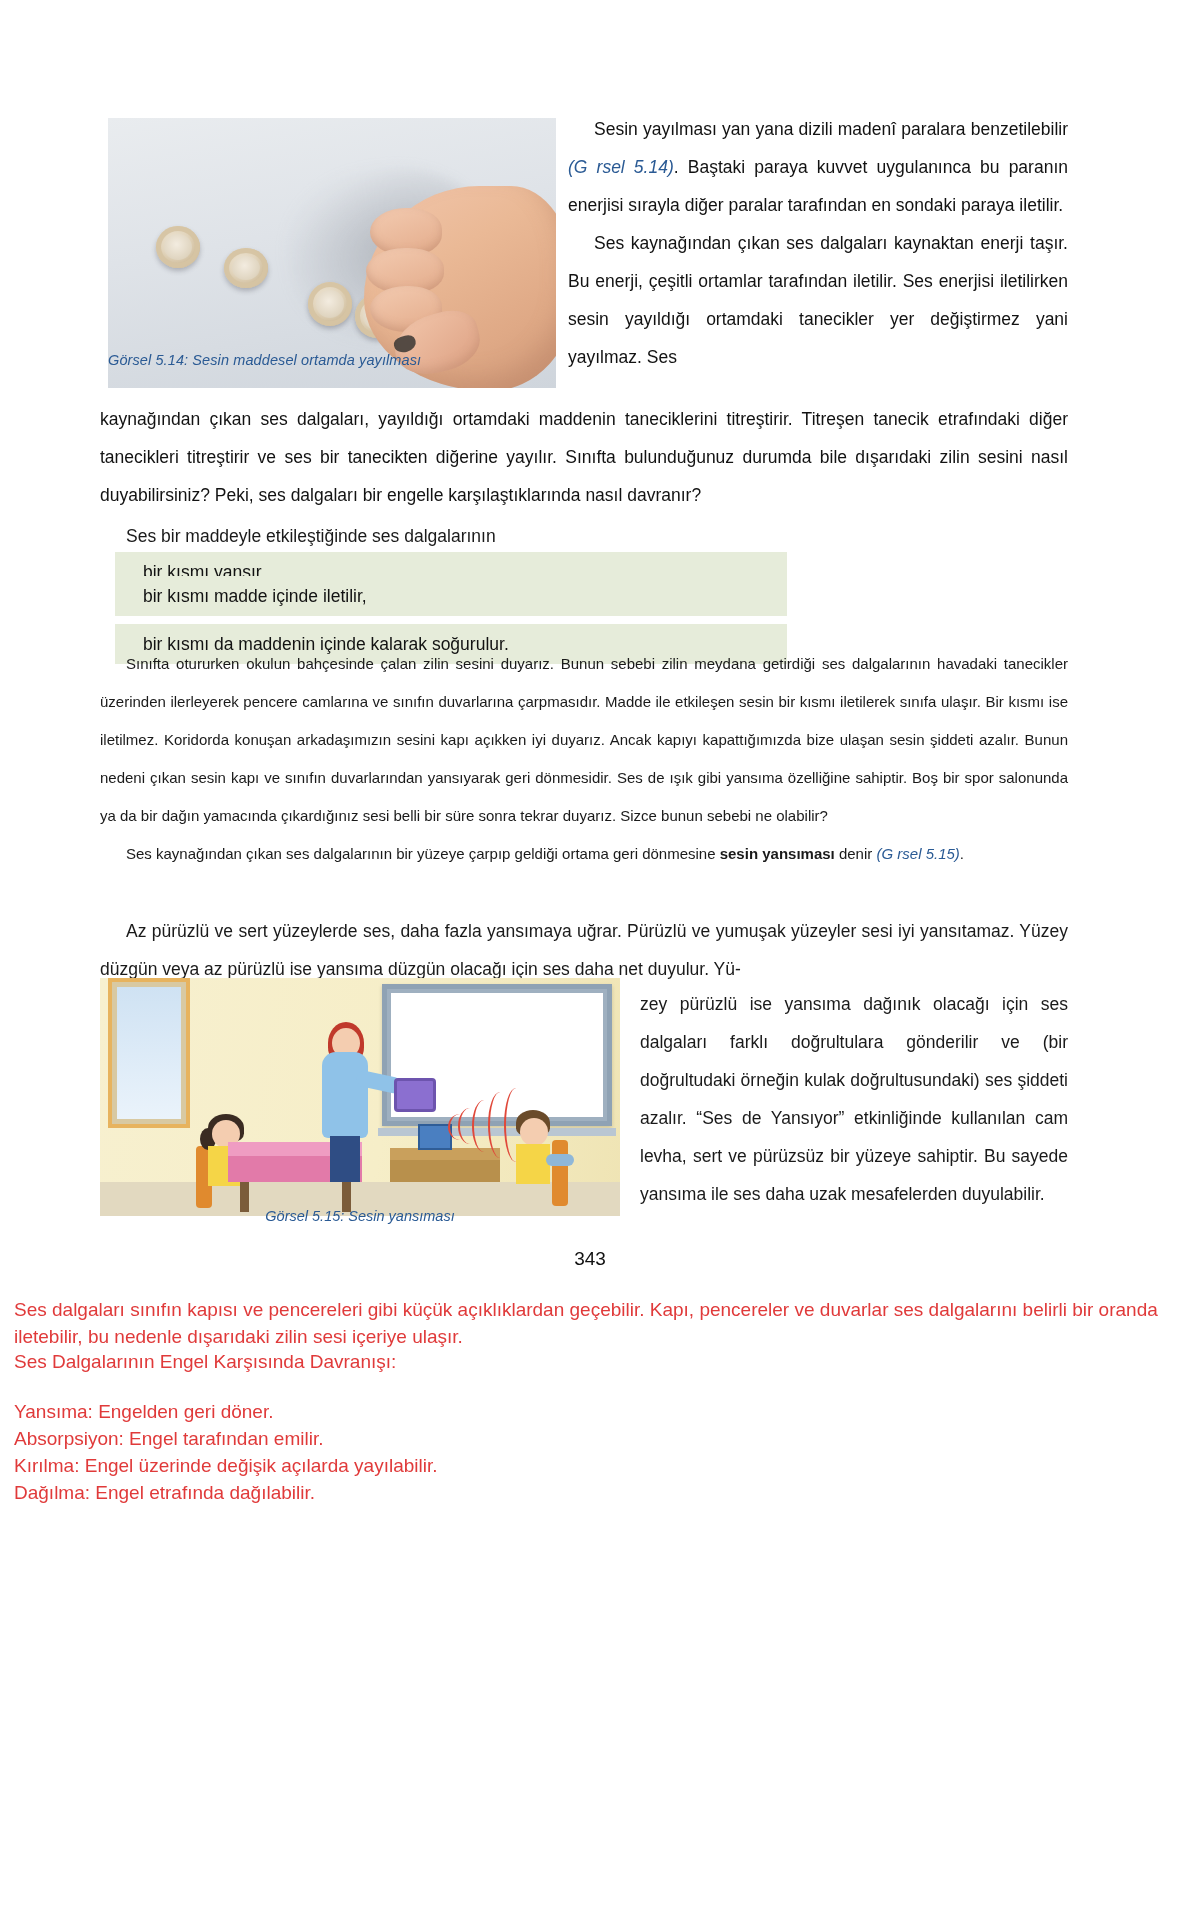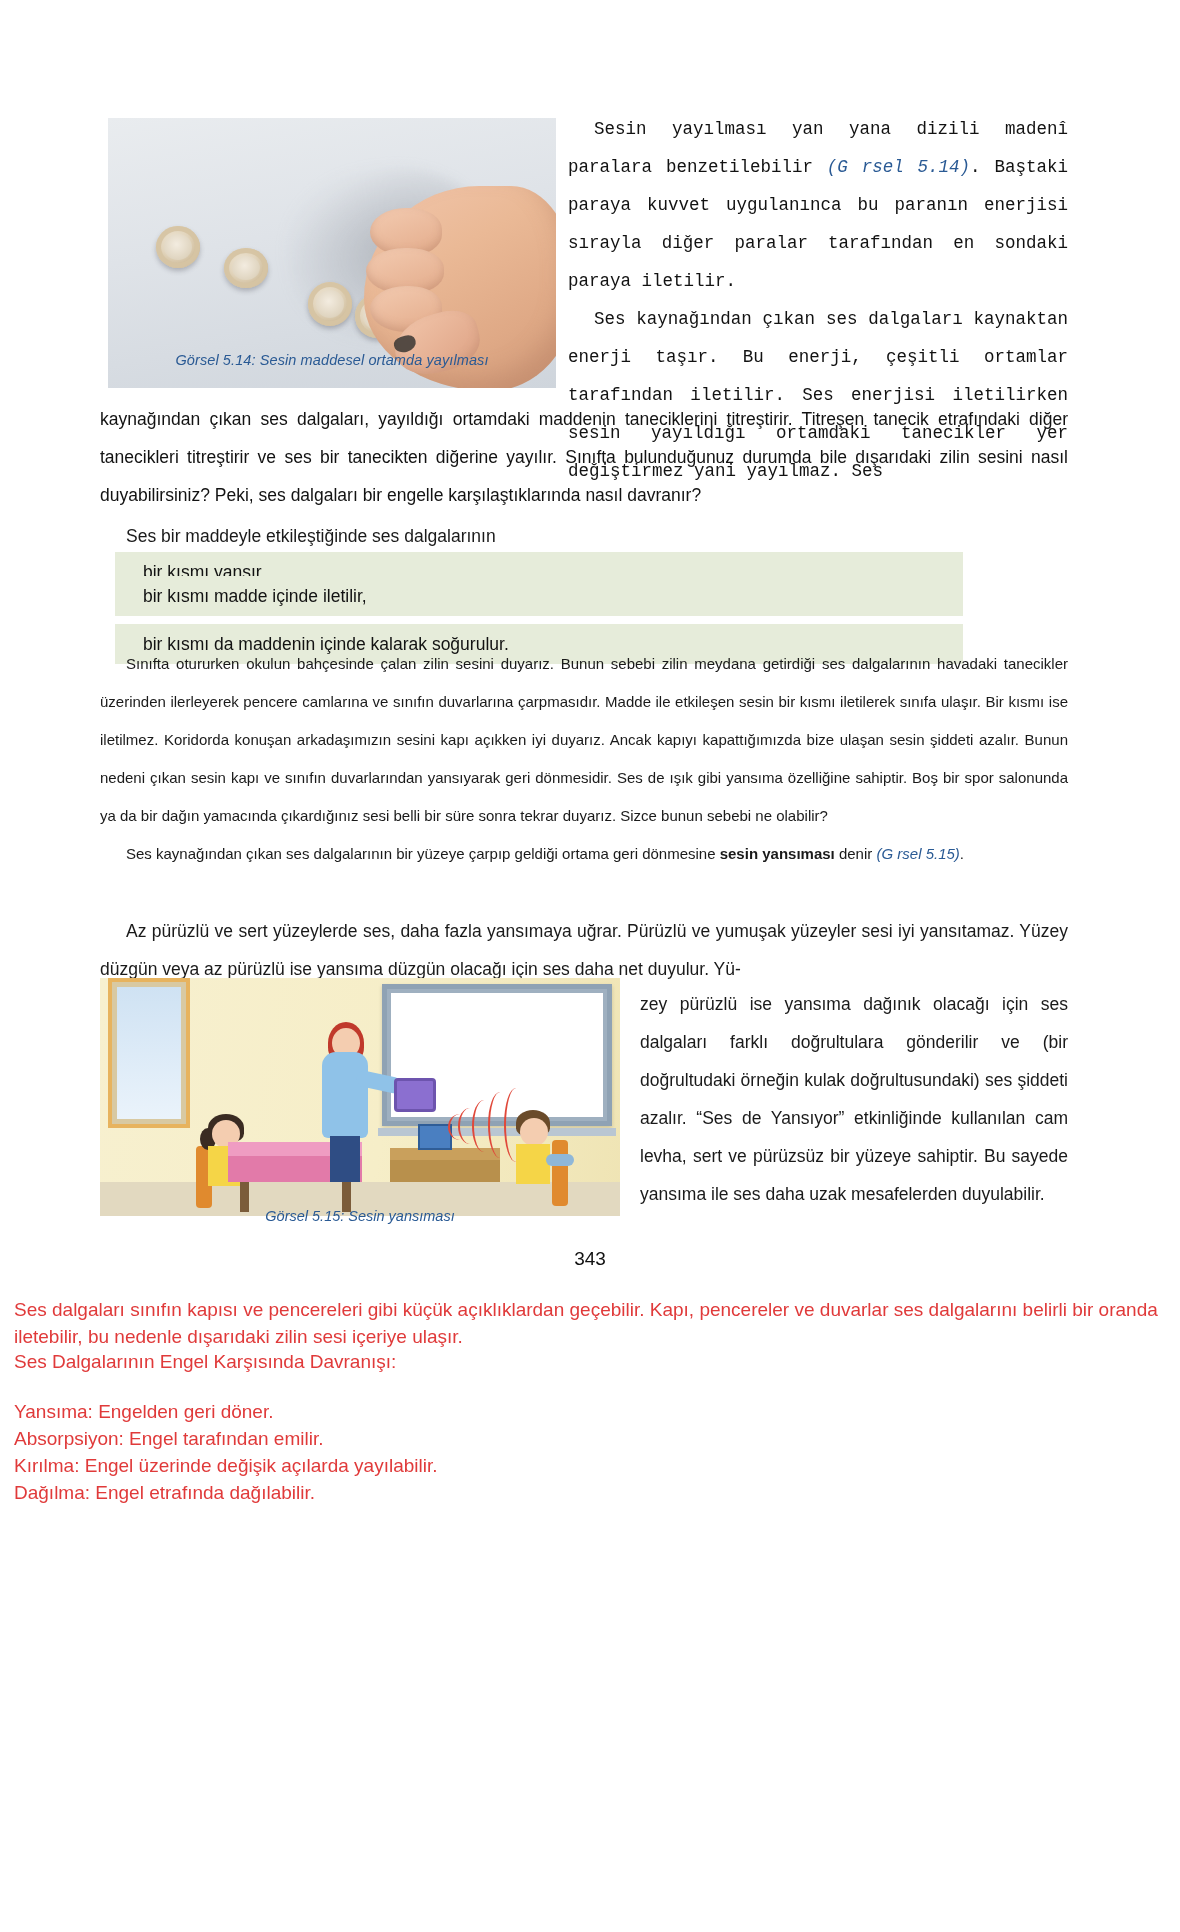--- a/index.html
+++ b/index.html
@@ -104,37 +104,35 @@
     border-radius: 40% 40% 50% 50%;
     transform: rotate(-16deg);
     opacity: .85;
   }
 
   .caption-14 {
     position: absolute;
     left: 108px;
     top: 352px;
     width: 448px;
-    text-align: center;
     font-size: 14.5px;
     font-style: italic;
     color: #2a5a94;
     letter-spacing: .1px;
   }
 
   .col-right {
     position: absolute;
     left: 568px;
     top: 110px;
     width: 500px;
     font-size: 17.5px;
     line-height: 38px;
     text-align: justify;
     color: #121212;
-    font-family: Liberation Mono, monospace;
   }
   .col-right p { margin: 0; }
   .col-right p + p { margin-top: 0px; }
   .indent { text-indent: 26px; }
 
   .ref { color: #2a5a94; font-style: italic; }
 
   
   .flow {
     position: absolute;
@@ -152,21 +150,21 @@
     position: absolute;
     left: 126px;
     top: 521px;
     font-size: 17.5px;
     line-height: 30px;
   }
 
   .hl-box {
     position: absolute;
     left: 115px;
-    width: 848px;
+    width: 672px;
     background: #e6ecda;
     font-size: 17.5px;
     line-height: 30px;
     padding: 5px 0 5px 28px;
     box-sizing: border-box;
     color: #121212;
   }
   .hl-box.b1 { top: 552px; }
   .hl-box.b2 { top: 576px; }
   .hl-box.b3 { top: 624px; }

